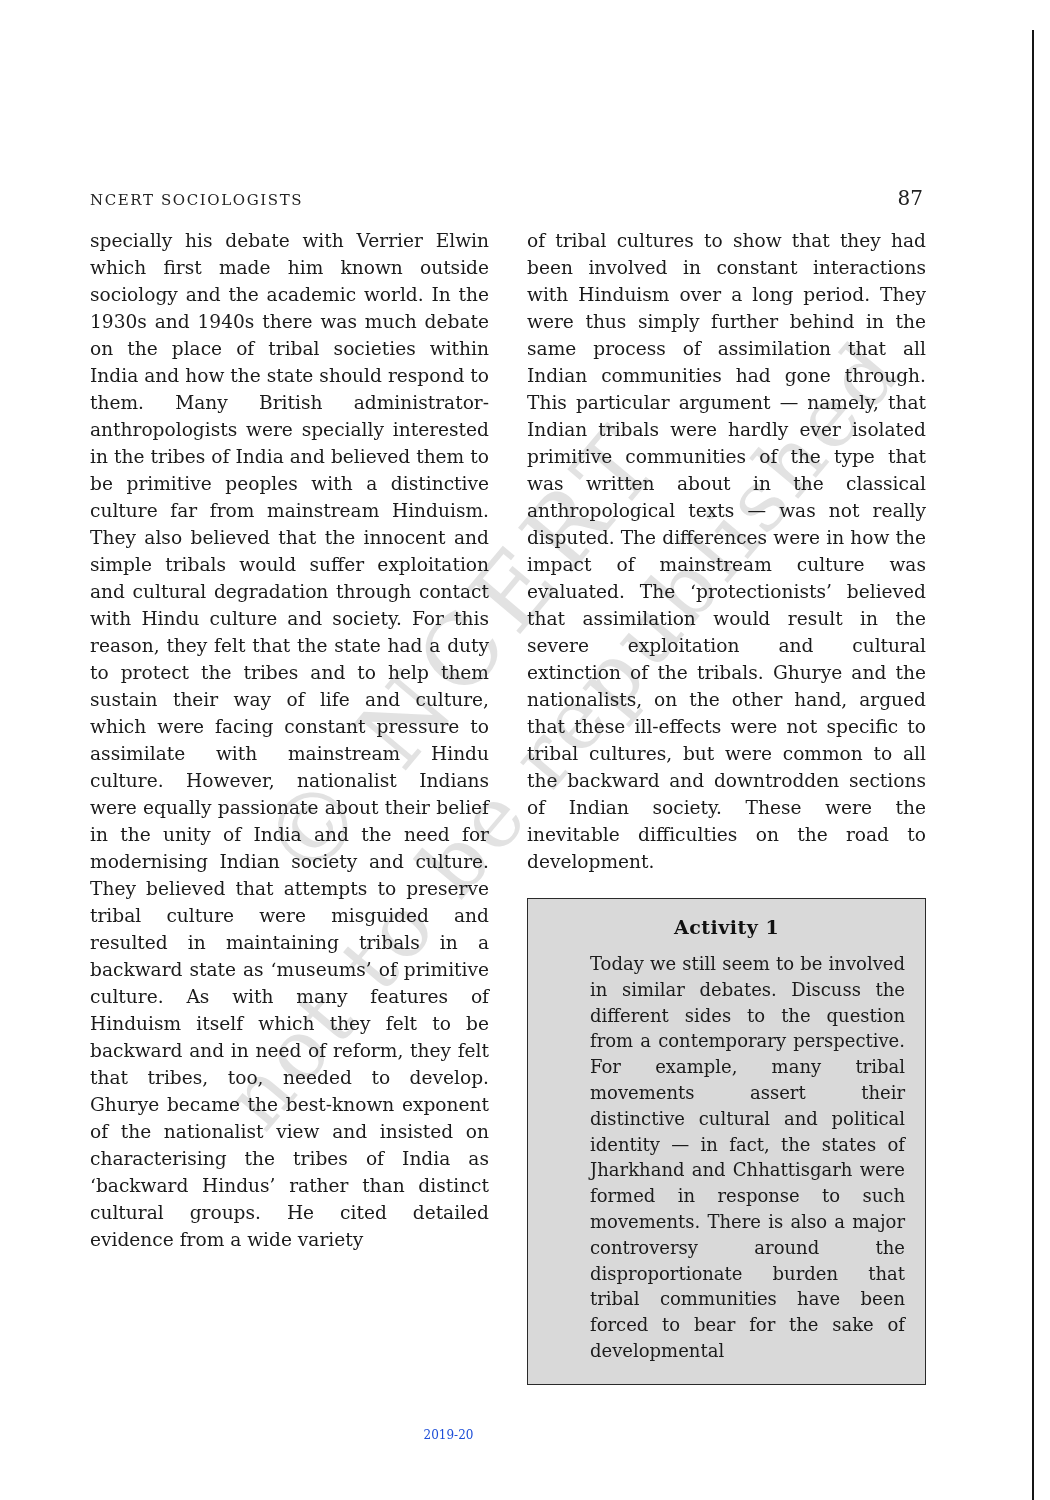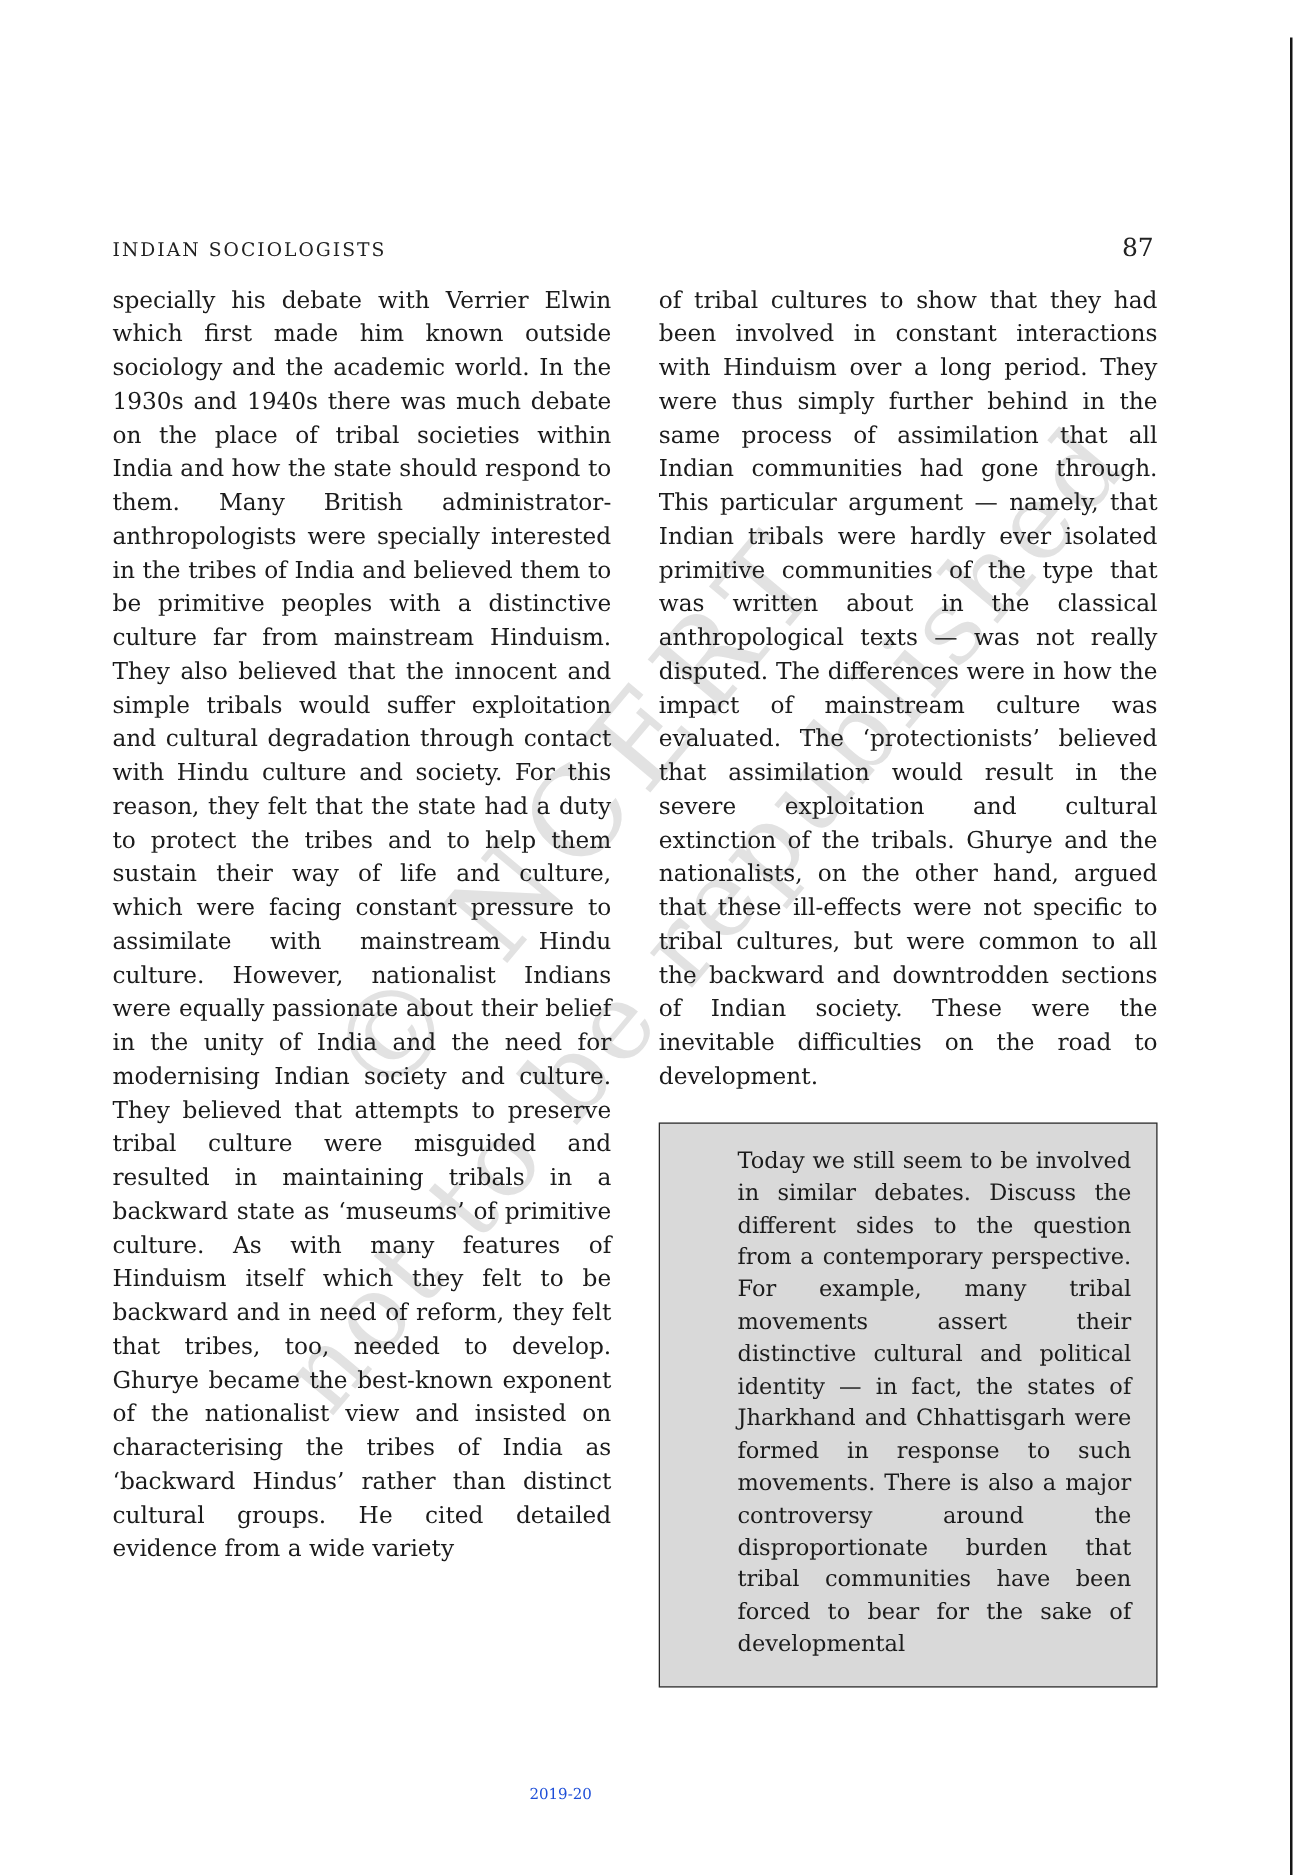--- a/index.html
+++ b/index.html
@@ -121,34 +121,35 @@
 <div class="page">
 
   <div class="watermark">
     <div class="wm-line1">© NCERT</div>
     <div class="wm-line2">not to be republished</div>
   </div>
 
   <div class="edge-rule"></div>
 
   <header class="running-head">
-    <span class="head-title">INDIAN SOCIOLOGISTS</span>
+    <span class="head-title">NCERT SOCIOLOGISTS</span>
     <span class="page-number">87</span>
   </header>
 
   <main class="columns">
 
     <div class="col col-left">
       <p class="body-text">specially his debate with Verrier Elwin which first made him known outside sociology and the academic world. In the 1930s and 1940s there was much debate on the place of tribal societies within India and how the state should respond to them. Many British administrator-anthropologists were specially interested in the tribes of India and believed them to be primitive peoples with a distinctive culture far from mainstream Hinduism. They also believed that the innocent and simple tribals would suffer exploitation and cultural degradation through contact with Hindu culture and society. For this reason, they felt that the state had a duty to protect the tribes and to help them sustain their way of life and culture, which were facing constant pressure to assimilate with mainstream Hindu culture. However, nationalist Indians were equally passionate about their belief in the unity of India and the need for modernising Indian society and culture. They believed that attempts to preserve tribal culture were misguided and resulted in maintaining tribals in a backward state as ‘museums’ of primitive culture. As with many features of Hinduism itself which they felt to be backward and in need of reform, they felt that tribes, too, needed to develop. Ghurye became the best-known exponent of the nationalist view and insisted on characterising the tribes of India as ‘backward Hindus’ rather than distinct cultural groups. He cited detailed evidence from a wide variety</p>
     </div>
 
     <div class="col col-right">
       <p class="body-text">of tribal cultures to show that they had been involved in constant interactions with Hinduism over a long period. They were thus simply further behind in the same process of assimilation that all Indian communities had gone through. This particular argument — namely, that Indian tribals were hardly ever isolated primitive communities of the type that was written about in the classical anthropological texts — was not really disputed. The differences were in how the impact of mainstream culture was evaluated. The ‘protectionists’ believed that assimilation would result in the severe exploitation and cultural extinction of the tribals. Ghurye and the nationalists, on the other hand, argued that these ill-effects were not specific to tribal cultures, but were common to all the backward and downtrodden sections of Indian society. These were the inevitable difficulties on the road to development.</p>
 
       <section class="activity-box">
+        <h3 class="activity-title">Activity 1</h3>
         <p class="activity-body">Today we still seem to be involved in similar debates. Discuss the different sides to the question from a contemporary perspective. For example, many tribal movements assert their distinctive cultural and political identity — in fact, the states of Jharkhand and Chhattisgarh were formed in response to such movements. There is also a major controversy around the disproportionate burden that tribal communities have been forced to bear for the sake of developmental</p>
       </section>
     </div>
 
   </main>
 
   <footer class="page-footer">
     <span>2019-20</span>
   </footer>
 

